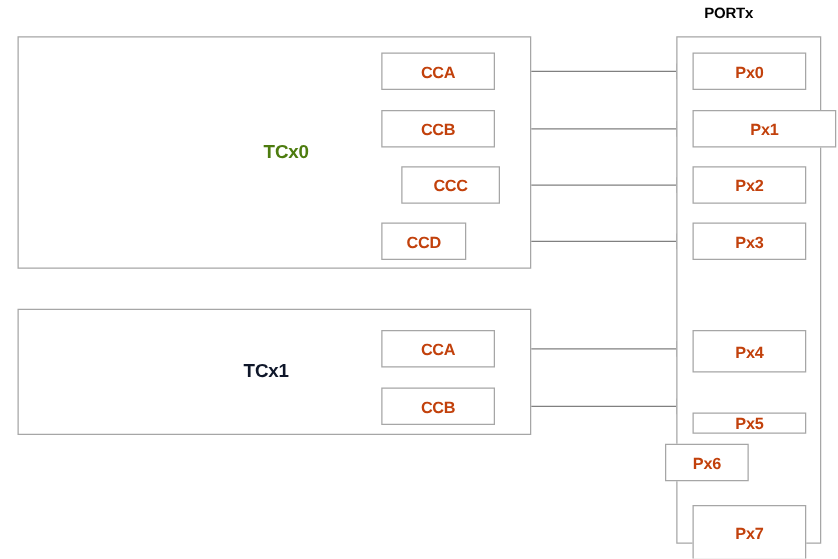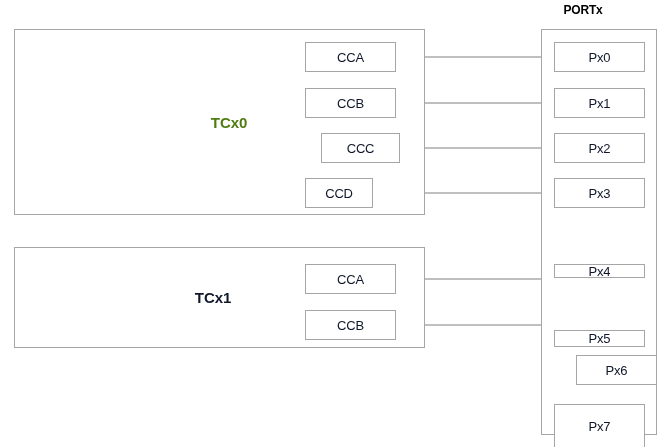--- a/index.html
+++ b/index.html
@@ -32,23 +32,23 @@
     letter-spacing: -0.1px;
   }
   .cell-box {
     position: absolute;
     background: #ffffff;
     border: 1px solid #a6a6a6;
     box-sizing: border-box;
     display: flex;
     align-items: center;
     justify-content: center;
-    font-weight: normal;
+    font-weight: bold;
     font-size: 13px;
-    color: #0f172a;
+    color: #c2410c;
     letter-spacing: -0.2px;
   }
   .port-title {
     position: absolute;
     font-weight: bold;
     font-size: 12px;
     color: #000000;
     white-space: nowrap;
     transform: translate(-50%, 0);
     letter-spacing: -0.2px;
@@ -104,22 +104,22 @@
       <div class="group-box" style="left: 14px; top: 247px; width: 411px; height: 101px; border-color: rgb(166, 166, 166);"></div>
       <div class="group-label" style="left: 213px; top: 297px; color: #0f172a;">TCx1</div>
       <div class="cell-box" style="left: 305px; top: 264px; width: 91px; height: 30px; border-color: rgb(166, 166, 166);">CCA</div>
       <div class="cell-box" style="left: 305px; top: 310px; width: 91px; height: 30px; border-color: rgb(166, 166, 166);">CCB</div>
     </div>
 
   <div id="port-layer">
       <div class="group-box" style="left: 541px; top: 29px; width: 116px; height: 406px; border-color: rgb(166, 166, 166);"></div>
       <div class="port-title" style="left: 583px; top: 3px; color: rgb(0, 0, 0);">PORTx</div>
       <div class="cell-box" style="left: 554px; top: 42px; width: 91px; height: 30px; border-color: rgb(166, 166, 166);">Px0</div>
-      <div class="cell-box" style="left: 554px; top: 88px; width: 91px; height: 30px; border-color: rgb(166, 166, 166);">Px1</div>
+      <div class="cell-box" style="left: 554px; top: 88px; width: 115px; height: 30px; border-color: rgb(166, 166, 166);">Px1</div>
       <div class="cell-box" style="left: 554px; top: 133px; width: 91px; height: 30px; border-color: rgb(166, 166, 166);">Px2</div>
       <div class="cell-box" style="left: 554px; top: 178px; width: 91px; height: 30px; border-color: rgb(166, 166, 166);">Px3</div>
-      <div class="cell-box" style="left: 554px; top: 264px; width: 91px; height: 14px; border-color: rgb(166, 166, 166);">Px4</div>
+      <div class="cell-box" style="left: 554px; top: 264px; width: 91px; height: 34px; border-color: rgb(166, 166, 166);">Px4</div>
       <div class="cell-box" style="left: 554px; top: 310px; width: 91px; height: 17px; border-color: rgb(166, 166, 166); margin-top: 20px;">Px5</div>
-      <div class="cell-box" style="left: 576px; top: 355px; width: 81px; height: 30px; border-color: rgb(166, 166, 166);">Px6</div>
+      <div class="cell-box" style="left: 532px; top: 355px; width: 67px; height: 30px; border-color: rgb(166, 166, 166);">Px6</div>
       <div class="cell-box" style="left: 554px; top: 404px; width: 91px; height: 44px; border-color: rgb(166, 166, 166);">Px7</div>
     </div>
 
 </div>
 
 </body></html>

